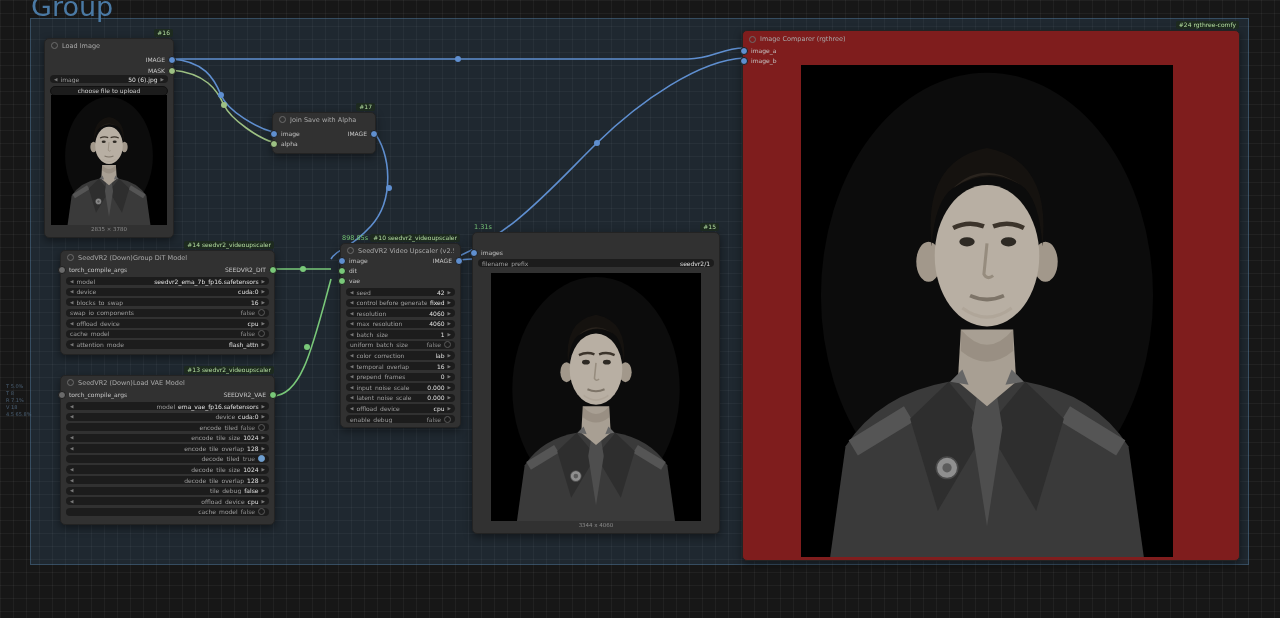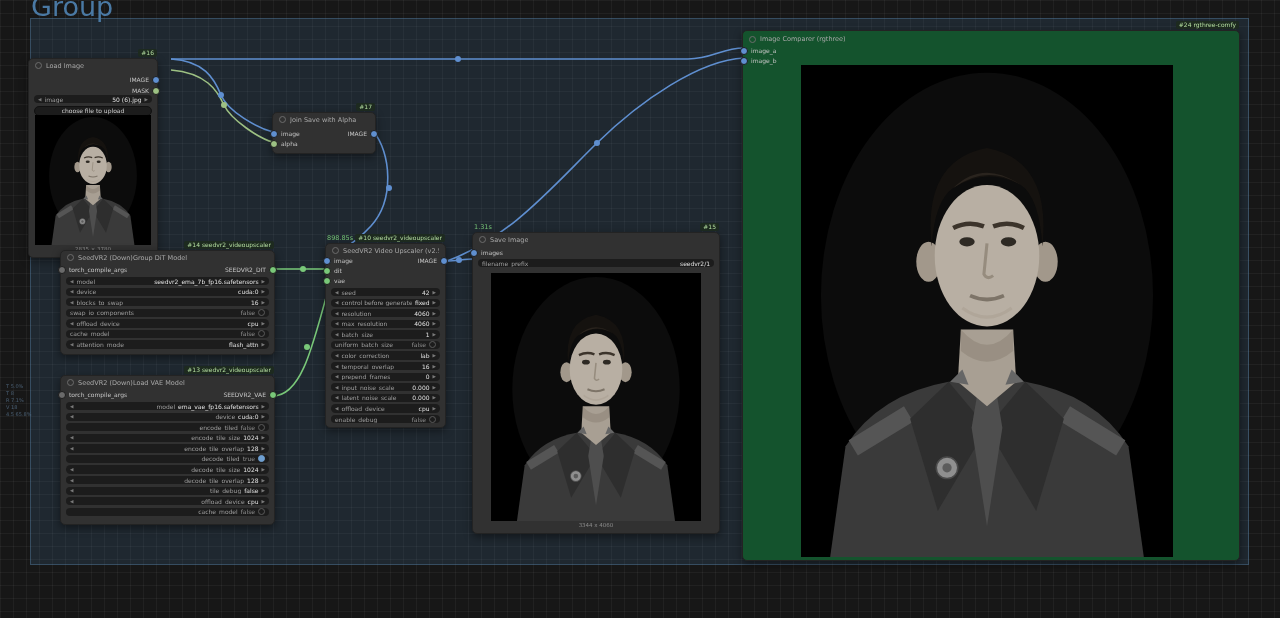--- a/index.html
+++ b/index.html
@@ -55,27 +55,27 @@
   .wrow .wv{color:#e2e2e2;white-space:nowrap;}
   .wrow.toggle .wv{color:#8f8f8f;}
   .wrow .tdot{width:5px;height:5px;border:1px solid #5a5a5a;border-radius:50%;flex:none;background:transparent;}
   .wrow .tdot.on{background:#6f9fd0;border-color:#6f9fd0;}
   .wrow.button{justify-content:center;background:#1c1c1c;border:1px solid #111;}
   .wrow.button .wb{color:#cfcfcf;font-size:6px;}
   .preview{position:absolute;background:#000;display:flex;align-items:center;justify-content:center;overflow:hidden;}
   .preview svg{width:100%;height:100%;}
   .caption{position:absolute;text-align:center;left:0;right:0;font-size:5.5px;color:#8a8a8a;}
   
-  #node-load{left:28px;top:38px;width:128px;height:198px;margin-top:20px;}
+  #node-load{left:44px;top:38px;width:128px;height:198px;}
   #node-join{left:272px;top:112px;width:102px;height:40px;}
   #node-dit{left:60px;top:250px;width:213px;height:103px;}
   #node-vae{left:60px;top:375px;width:213px;height:148px;text-align:right;}
-  #node-ups{left:325px;top:243px;width:119px;height:183px;}
+  #node-ups{left:340px;top:243px;width:119px;height:183px;}
   #node-save{left:472px;top:232px;width:246px;height:300px;}
-  #node-cmp{left:742px;top:30px;width:496px;height:529px;background:#14532d;}
+  #node-cmp{left:742px;top:30px;width:496px;height:529px;background:#7f1d1d;}
 </style>
 </head>
 <body>
 
 <svg width="0" height="0" style="position:absolute">
   <symbol id="portrait" viewBox="0 0 240 320" preserveAspectRatio="xMidYMid meet">
     <rect width="240" height="320" fill="#000"></rect>
     <ellipse cx="120" cy="150" rx="108" ry="145" fill="#0c0c0c"></ellipse>
     <path d="M18,320 L28,248 Q50,214 95,206 L145,206 Q190,214 212,248 L222,320 Z" fill="#3a3a3a"></path>
     <path d="M30,244 L66,222 L72,232 L36,254 Z" fill="#555555"></path>
@@ -423,24 +423,20 @@
         <span class="wl">enable_debug</span>
         <span class="wv">false</span>
         <span class="tdot"></span>
       </div>
     </div>
 </div>
 
 <div class="node" id="node-save">
   <div class="badge">#15</div>
   <div class="exec-time">1.31s</div>
-  <div class="nheader">
-    <span class="collapse-dot"></span>
-    <span class="ntitle">Save Image</span>
-  </div>
   <div class="slot in" style="top:15px">
     <i class="dot" style="background: rgb(95, 143, 208);"></i>
       <span class="sl">images</span>
   </div>
   <div class="widgets" style="top:26px">
       <div class="wrow text">
         <span class="wl">filename_prefix</span>
         <span class="wv">seedvr2/1</span>
       </div>
     </div>

